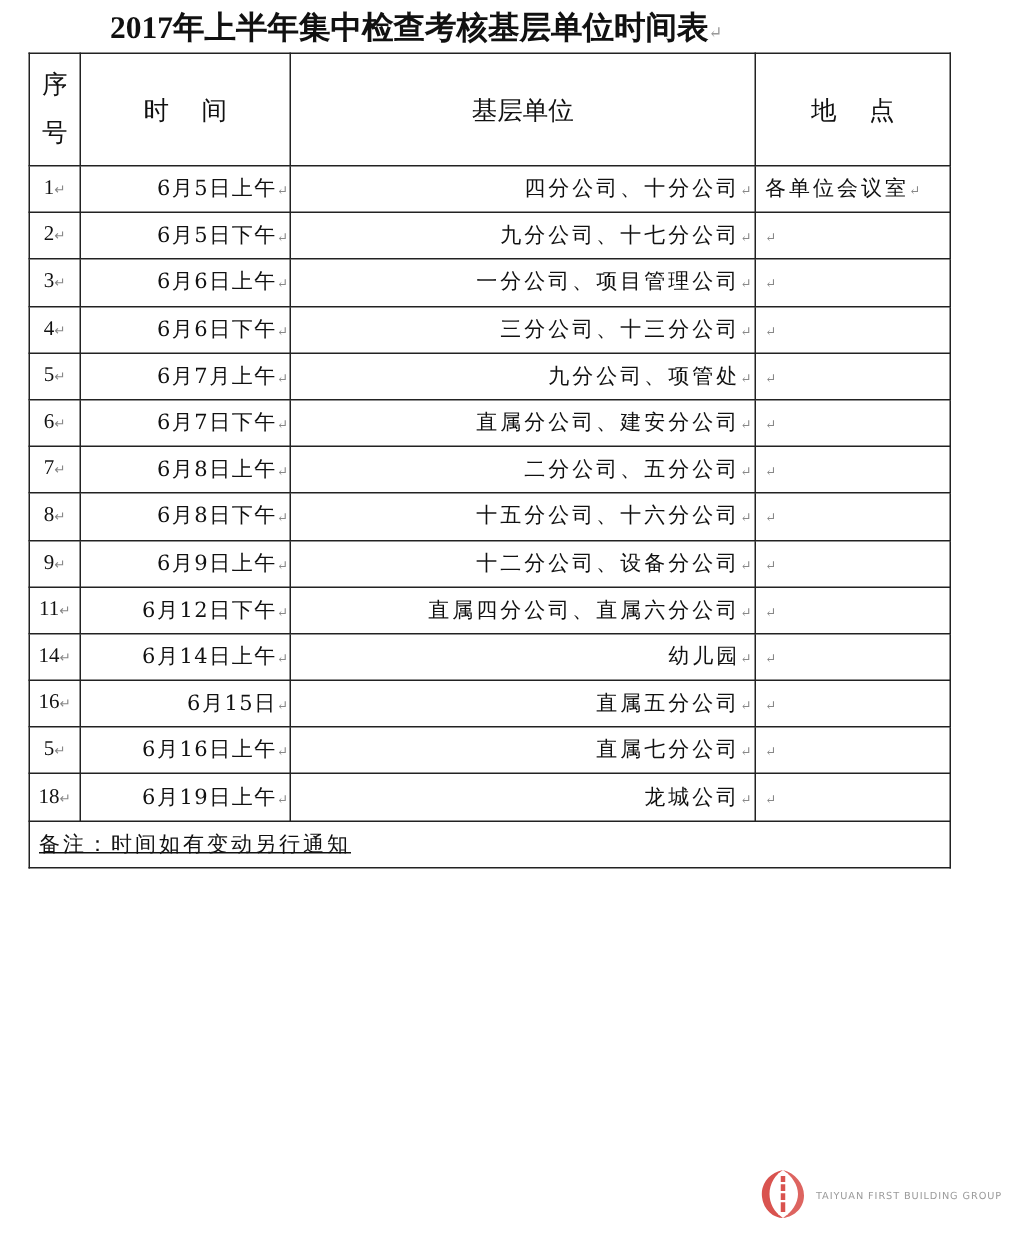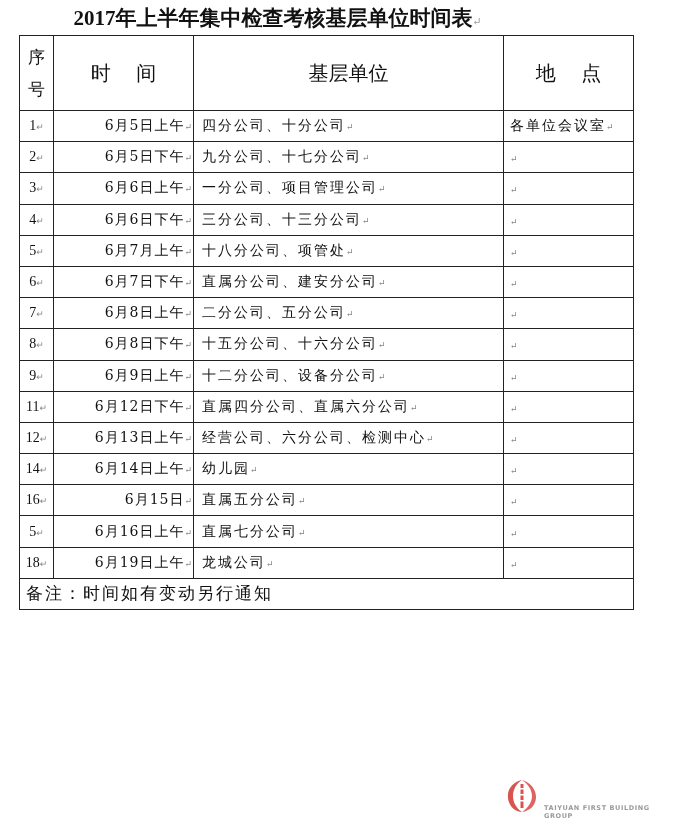--- a/index.html
+++ b/index.html
@@ -4,33 +4,33 @@
 <style>
   html, body { margin:0; padding:0; background:#ffffff; }
   body { width:673px; height:828px; position:relative; overflow:hidden;
          font-family:"DejaVu Serif", "Liberation Serif", serif; color:#111; }
   .title { position:absolute; left:0; width:555px; top:4px; text-align:center;
            font-family:"Liberation Serif","DejaVu Serif",serif; font-weight:bold; font-size:21px; letter-spacing:0px; }
   .title .mark { font-size:11px; color:#999; font-weight:normal; }
   table.sched { position:absolute; left:19px; top:35px; border-collapse:collapse; table-layout:fixed; width:614px; }
   table.sched td, table.sched th { border:1.5px solid #222; padding:0; font-weight:normal; overflow:hidden; white-space:nowrap; }
   col.c1 { width:34px; } col.c2 { width:140px; } col.c3 { width:310px; } col.c4 { width:130px; }
-  .hdr th { height:74px; font-size:20px; font-weight:bold; font-family:"DejaVu Sans","Liberation Sans",sans-serif; }
+  .hdr th { height:74px; font-size:17px; font-weight:bold; font-family:"DejaVu Sans","Liberation Sans",sans-serif; }
   .hdr .seq { line-height:32px; font-size:17px; }
   .row td { height:30.2px; font-size:14px; }
   .num { text-align:center; font-family:"Liberation Serif",serif; font-size:15px; }
   .time { text-align:right; letter-spacing:1px; }
-  .unit { text-align:left; padding-left:8px !important; letter-spacing:2px; }
+  .unit { text-align:right; padding-left:8px !important; letter-spacing:2px; }
   .place { text-align:left; padding-left:6px !important; letter-spacing:2px; }
   .pm { color:#888; font-size:9px; }
-  .note td { height:30px; font-size:17px; padding-left:6px !important; letter-spacing:2px; }
+  .note td { height:30px; font-size:14px; padding-left:6px !important; letter-spacing:2px;text-decoration:underline; }
   .logo { position:absolute; left:500px; top:774px; width:170px; height:44px; background:rgba(255,255,255,0.85); }
   .logo .emblem { position:absolute; left:6px; top:4px; width:32px; height:36px; }
   .logo .cn { position:absolute; left:44px; top:3px; font-family:"DejaVu Sans",sans-serif; font-size:20px; color:#8a8a8a; letter-spacing:1px; }
-  .logo .en { position:absolute; left:44px; top:30px; font-family:"DejaVu Sans",sans-serif; font-size:6.5px; color:#9a9a9a; letter-spacing:0.6px;font-weight:bold; }
+  .logo .en { position:absolute; left:44px; top:19px; font-family:"DejaVu Sans",sans-serif; font-size:6.5px; color:#9a9a9a; letter-spacing:0.6px; }
 </style>
 </head>
 <body>
 
 <div class="title">
   <span>2017年上半年集中检查考核基层单位时间表</span><span class="mark">↵</span>
 </div>
 
 <table class="sched">
   <colgroup>
@@ -71,21 +71,21 @@
       </tr>
       <tr class="row">
         <td class="num"><span>4</span><span class="pm">↵</span></td>
         <td class="time"><span>6月6日下午</span><span class="pm">↵</span></td>
         <td class="unit"><span>三分公司、十三分公司</span><span class="pm">↵</span></td>
         <td class="place"><span></span><span class="pm">↵</span></td>
       </tr>
       <tr class="row">
         <td class="num"><span>5</span><span class="pm">↵</span></td>
         <td class="time"><span>6月7月上午</span><span class="pm">↵</span></td>
-        <td class="unit"><span>十八分公司、项管处</span><span class="pm">↵</span></td>
+        <td class="unit"><span>九分公司、项管处</span><span class="pm">↵</span></td>
         <td class="place"><span></span><span class="pm">↵</span></td>
       </tr>
       <tr class="row">
         <td class="num"><span>6</span><span class="pm">↵</span></td>
         <td class="time"><span>6月7日下午</span><span class="pm">↵</span></td>
         <td class="unit"><span>直属分公司、建安分公司</span><span class="pm">↵</span></td>
         <td class="place"><span></span><span class="pm">↵</span></td>
       </tr>
       <tr class="row">
         <td class="num"><span>7</span><span class="pm">↵</span></td>
@@ -102,26 +102,20 @@
       <tr class="row">
         <td class="num"><span>9</span><span class="pm">↵</span></td>
         <td class="time"><span>6月9日上午</span><span class="pm">↵</span></td>
         <td class="unit"><span>十二分公司、设备分公司</span><span class="pm">↵</span></td>
         <td class="place"><span></span><span class="pm">↵</span></td>
       </tr>
       <tr class="row">
         <td class="num"><span>11</span><span class="pm">↵</span></td>
         <td class="time"><span>6月12日下午</span><span class="pm">↵</span></td>
         <td class="unit"><span>直属四分公司、直属六分公司</span><span class="pm">↵</span></td>
-        <td class="place"><span></span><span class="pm">↵</span></td>
-      </tr>
-      <tr class="row">
-        <td class="num"><span>12</span><span class="pm">↵</span></td>
-        <td class="time"><span>6月13日上午</span><span class="pm">↵</span></td>
-        <td class="unit"><span>经营公司、六分公司、检测中心</span><span class="pm">↵</span></td>
         <td class="place"><span></span><span class="pm">↵</span></td>
       </tr>
       <tr class="row">
         <td class="num"><span>14</span><span class="pm">↵</span></td>
         <td class="time"><span>6月14日上午</span><span class="pm">↵</span></td>
         <td class="unit"><span>幼儿园</span><span class="pm">↵</span></td>
         <td class="place"><span></span><span class="pm">↵</span></td>
       </tr>
       <tr class="row">
         <td class="num"><span>16</span><span class="pm">↵</span></td>

